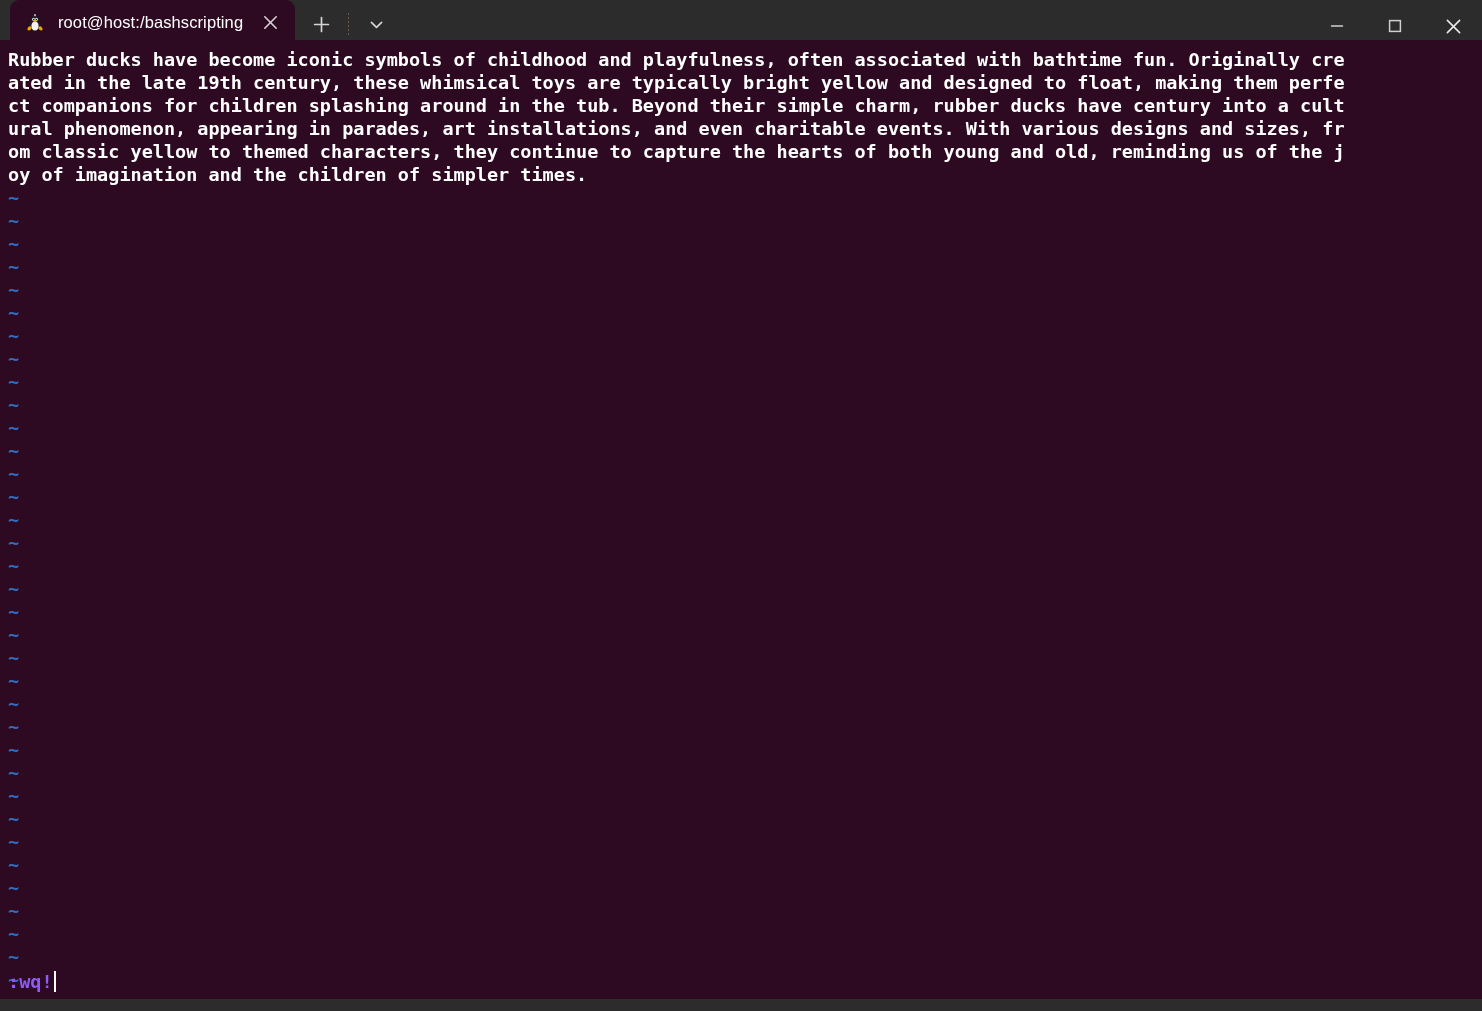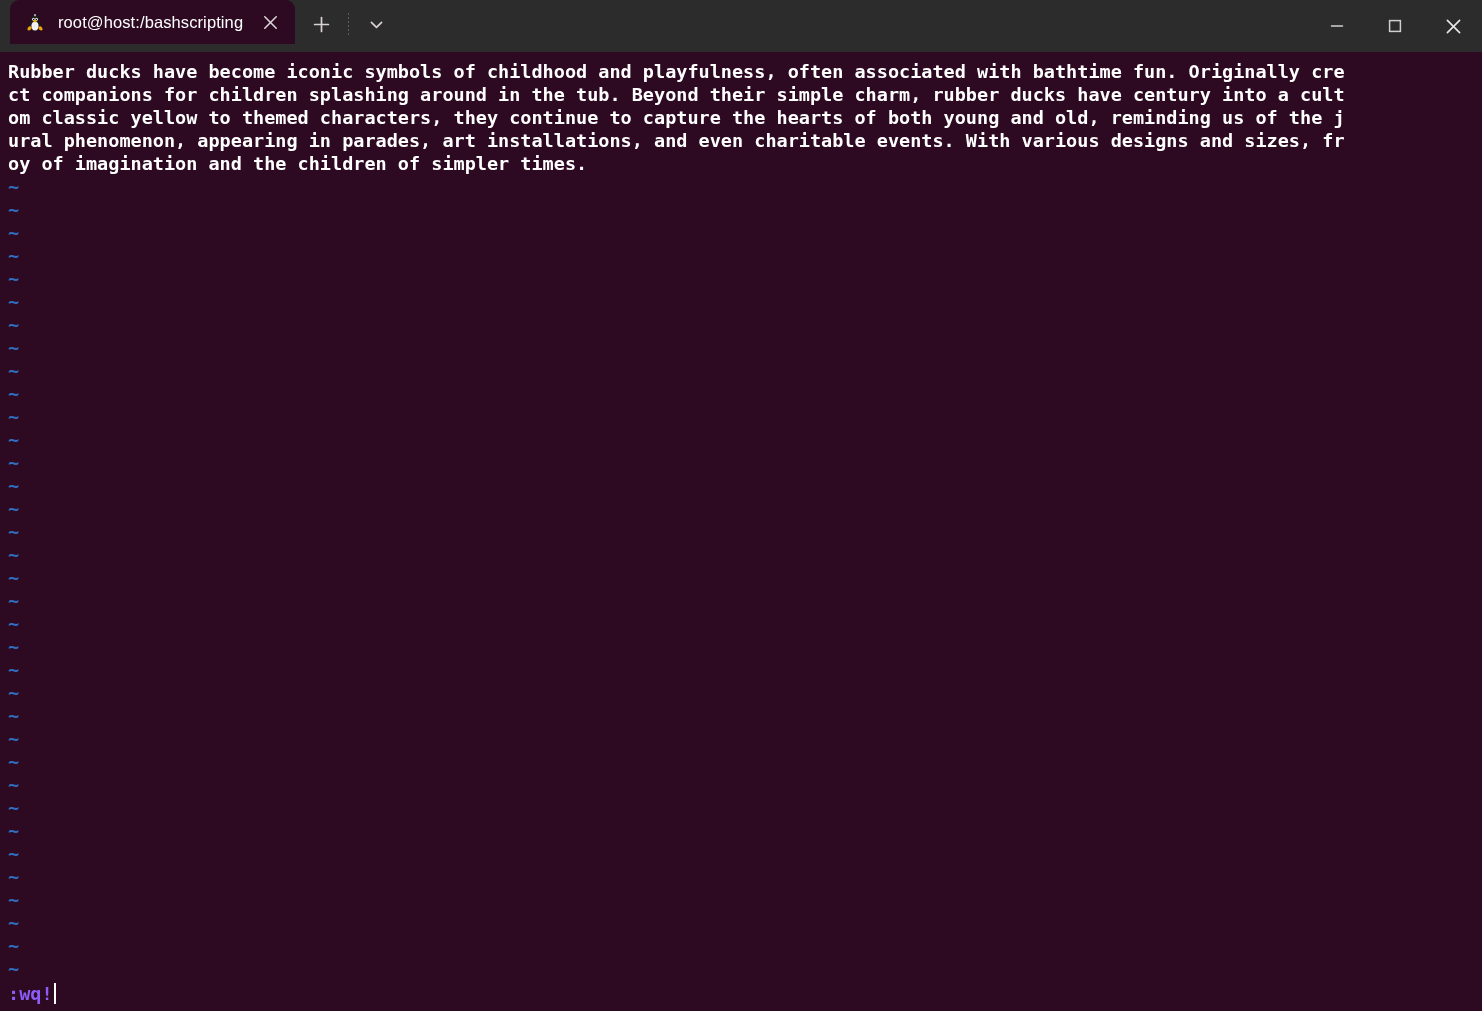--- a/index.html
+++ b/index.html
@@ -126,21 +126,21 @@
     width: 58px;
     height: 52px;
     display: flex;
     align-items: center;
     justify-content: center;
   }
 
   
   #terminal {
     position: absolute;
-    top: 52px;
+    top: 40px;
     left: 0;
     width: 1482px;
     height: 959px;
     background: #2d0a22;
     overflow: hidden;
     padding: 8px 0 0 8px;
     box-sizing: border-box;
   }
 
   .vline {
@@ -246,23 +246,24 @@
           <line x1="2.4" y1="2.4" x2="14.6" y2="14.6" stroke="#e8e8e8" stroke-width="1.6" stroke-linecap="round"></line>
           <line x1="14.6" y1="2.4" x2="2.4" y2="14.6" stroke="#e8e8e8" stroke-width="1.6" stroke-linecap="round"></line>
         </svg>
       </span>
     </div>
   </div>
 
   <div id="terminal">
     <div id="buffer">
         <div class="vline">Rubber ducks have become iconic symbols of childhood and playfulness, often associated with bathtime fun. Originally cre</div>
+        <div class="vline">ated in the late 19th century, these whimsical toys are typically bright yellow and designed to float, making them perfe</div>
         <div class="vline">ct companions for children splashing around in the tub. Beyond their simple charm, rubber ducks have century into a cult</div>
+        <div class="vline">ural phenomenon, appearing in parades, art installations, and even charitable events. With various designs and sizes, fr</div>
         <div class="vline">om classic yellow to themed characters, they continue to capture the hearts of both young and old, reminding us of the j</div>
-        <div class="vline">ural phenomenon, appearing in parades, art installations, and even charitable events. With various designs and sizes, fr</div>
         <div class="vline">oy of imagination and the children of simpler times.</div>
         <div class="vline tilde">~</div>
         <div class="vline tilde">~</div>
         <div class="vline tilde">~</div>
         <div class="vline tilde">~</div>
         <div class="vline tilde">~</div>
         <div class="vline tilde">~</div>
         <div class="vline tilde">~</div>
         <div class="vline tilde">~</div>
         <div class="vline tilde">~</div>

